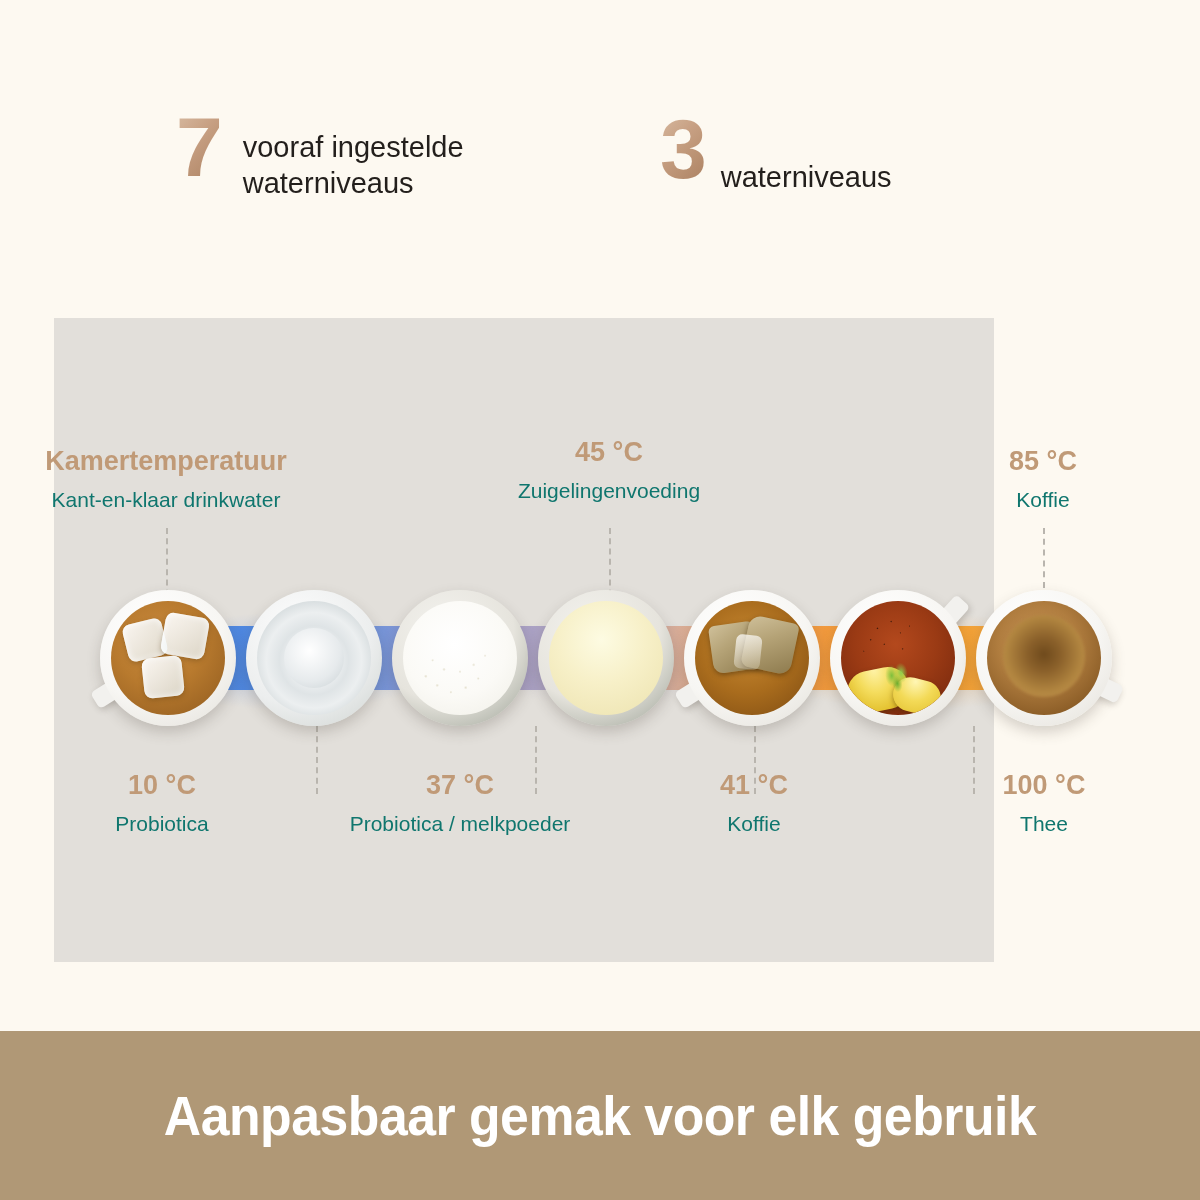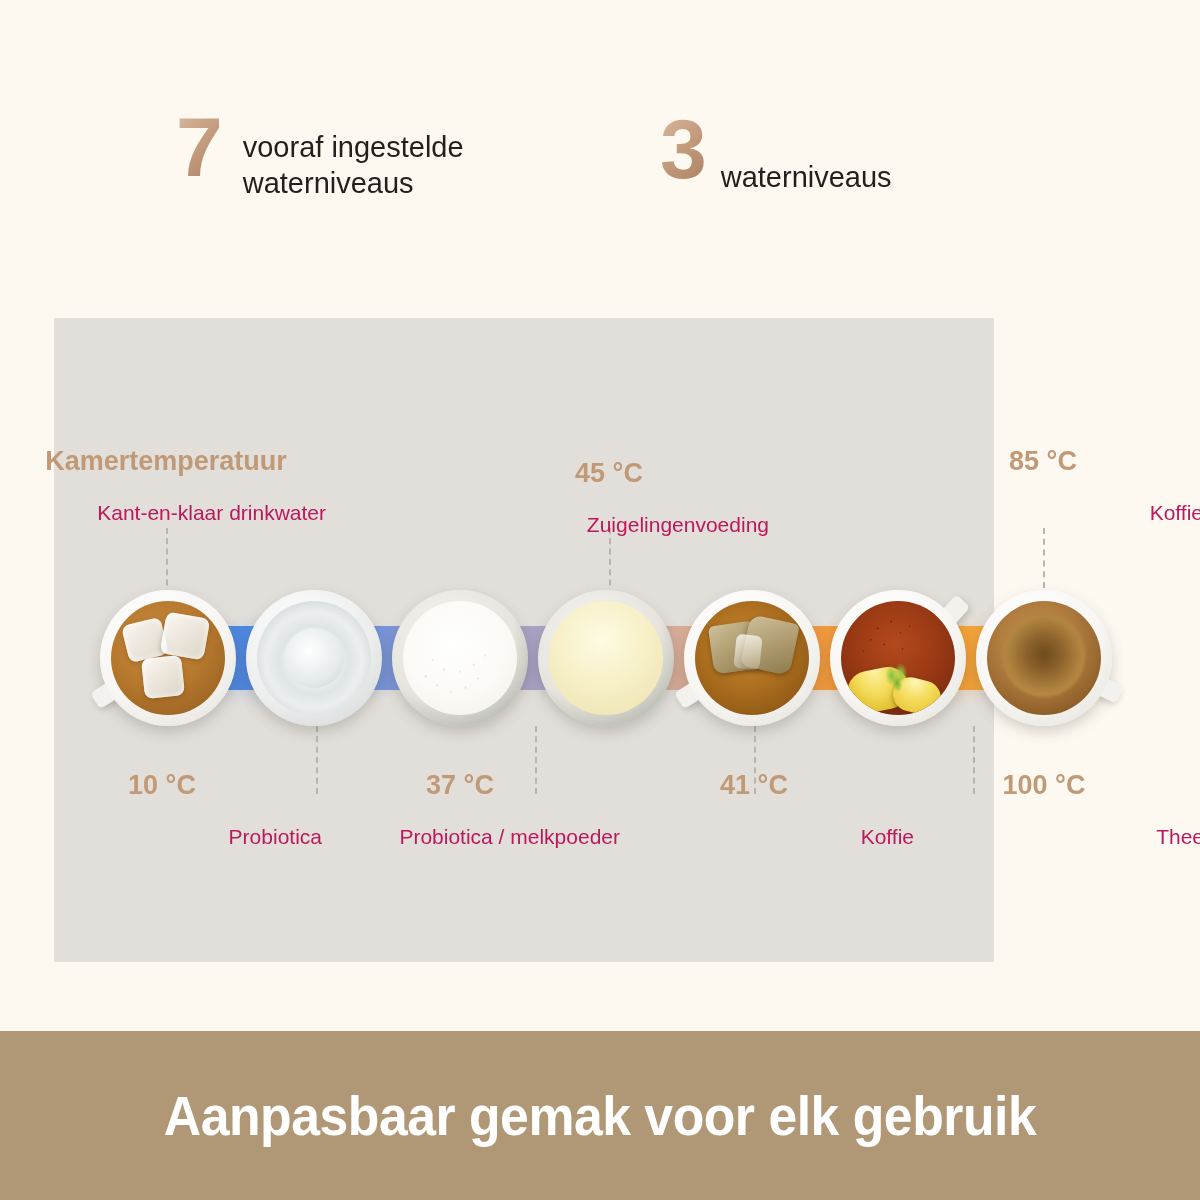--- a/index.html
+++ b/index.html
@@ -320,25 +320,24 @@
   .label-temp {
     font-size: 27px;
     font-weight: 700;
     color: #C09A77;
     line-height: 1.15;
     white-space: nowrap;
   }
   .label-temp.wide { font-size: 27px; }
   .label-desc {
     font-size: 21px;
-    color: #be185d;
-    margin-top: 23px;
+    color: #0f766e;
+    margin-top: 10px;
     line-height: 1.2;
     white-space: nowrap;
-    text-align: right;
   }
 
   
   .banner {
     position: absolute;
     left: 0;
     top: 1031px;
     width: 1200px;
     height: 169px;
     background: #B09876;
@@ -462,21 +461,21 @@
       </div>
     </div>
 
   </div>
 
   <div class="label" style="left:-48px; top:128px;">
     <div class="label-temp wide">Kamertemperatuur</div>
     <div class="label-desc">Kant-en-klaar drinkwater</div>
   </div>
 
-  <div class="label" style="left:395px; top:140px;">
+  <div class="label" style="left:395px; top:119px;">
     <div class="label-temp">45 °C</div>
     <div class="label-desc">Zuigelingenvoeding</div>
   </div>
 
   <div class="label" style="left:829px; top:128px;">
     <div class="label-temp">85 °C</div>
     <div class="label-desc">Koffie</div>
   </div>
 
   <div class="label" style="left:-52px; top:452px;">

